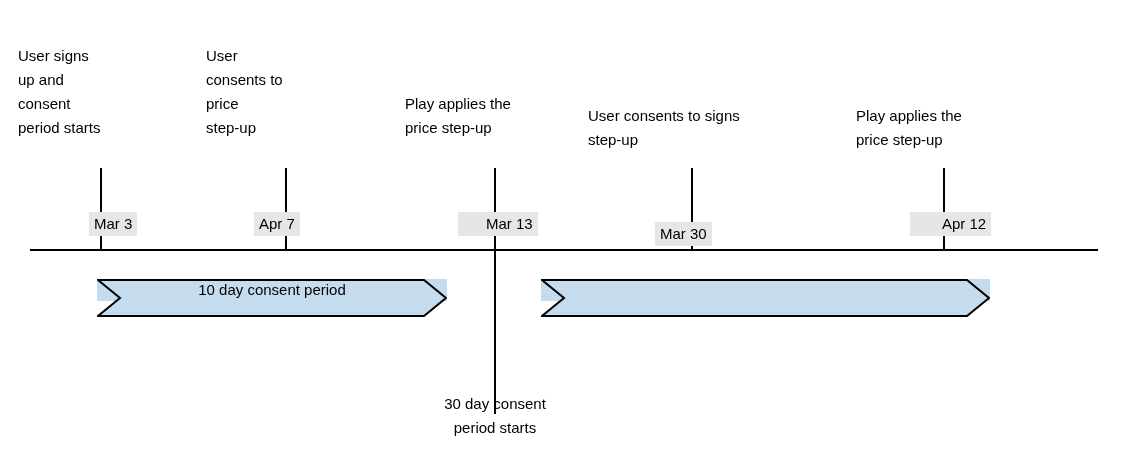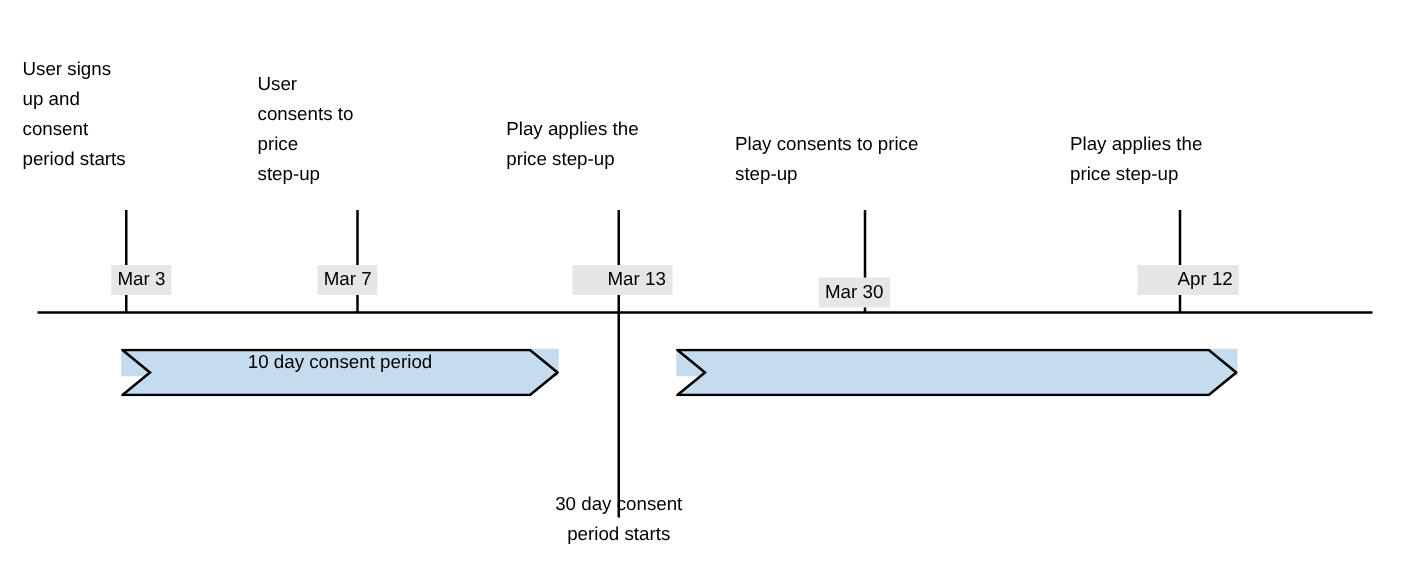--- a/index.html
+++ b/index.html
@@ -91,45 +91,45 @@
 </head>
 <body>
 
 <div id="timeline-canvas">
 
   <div class="event-label" style="left:18px; top:44px; width:165px;">User signs
 up and
 consent
 period starts</div>
 
-  <div class="event-label" style="left:206px; top:56px; width:160px;">User
+  <div class="event-label" style="left:206px; top:44px; width:160px;">User
 consents to
 price
 step-up</div>
 
   <div class="event-label" style="left:405px; top:92px; width:180px;">Play applies the
 price step-up</div>
 
-  <div class="event-label" style="left:588px; top:104px; width:206px;">Play consents to price
+  <div class="event-label" style="left:588px; top:104px; width:206px;">User consents to signs
 step-up</div>
 
   <div class="event-label" style="left:856px; top:104px; width:180px;">Play applies the
 price step-up</div>
 
   <div class="tick-line" style="left:100px; top:168px; height:82px;"></div>
   <div class="tick-line" style="left:285px; top:168px; height:82px;"></div>
   <div class="tick-line" style="left:494px; top:168px; height:246px;"></div>
   <div class="tick-line" style="left:691px; top:168px; height:82px;"></div>
   <div class="tick-line" style="left:943px; top:168px; height:82px;"></div>
 
   <div class="axis-line"></div>
 
   <div class="date-chip" style="left:69px; top:212px;margin-left:20px;">Mar 3</div>
 
-  <div class="date-chip" style="left:254px; top:212px;">Mar 7</div>
+  <div class="date-chip" style="left:254px; top:212px;">Apr 7</div>
 
   <div class="date-chip" style="left:458px; top:212px;padding-left:28px;">Mar 13</div>
 
   <div class="date-chip" style="left:655px; top:222px;">Mar 30</div>
 
   <div class="date-chip" style="left:910px; top:212px;padding-left:32px;">Apr 12</div>
 
   <div class="period-bar" style="left:97px; top:279px; width:350px;">
     <svg class="bar-shape" viewBox="0 0 350 38" preserveAspectRatio="none">
       <polygon points="1,1 327,1 349,19 327,37 1,37 23,19" fill="#c5dcee" stroke="#000000" stroke-width="2" vector-effect="non-scaling-stroke" stroke-linejoin="miter"></polygon>

